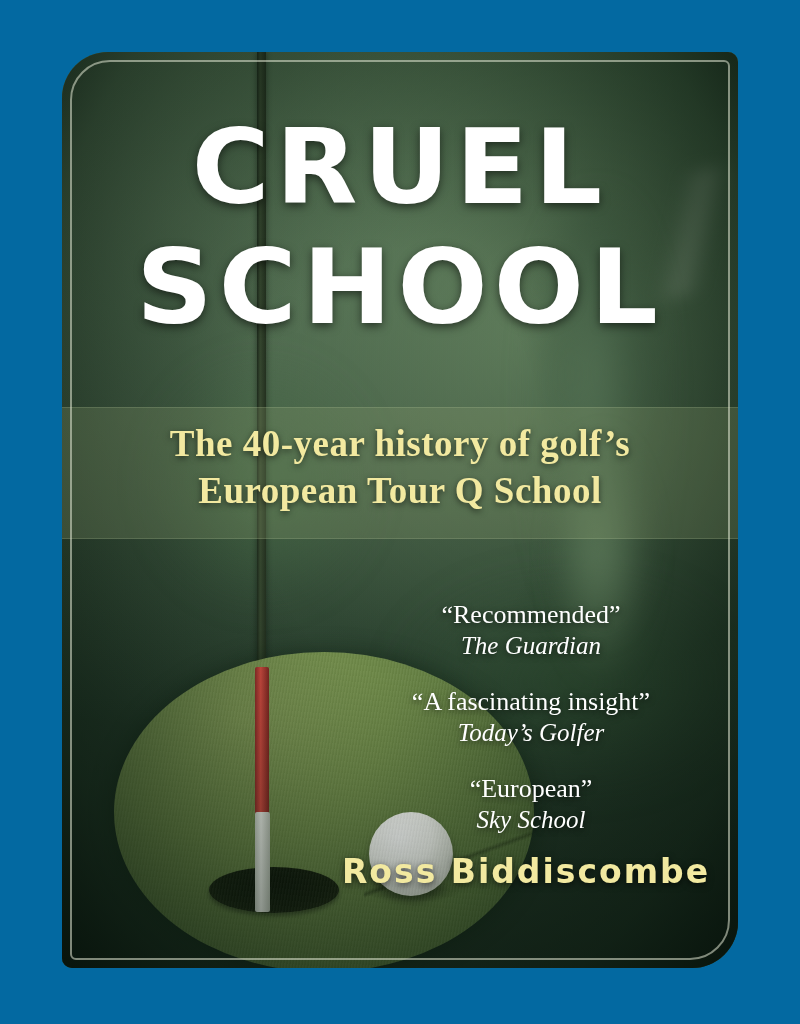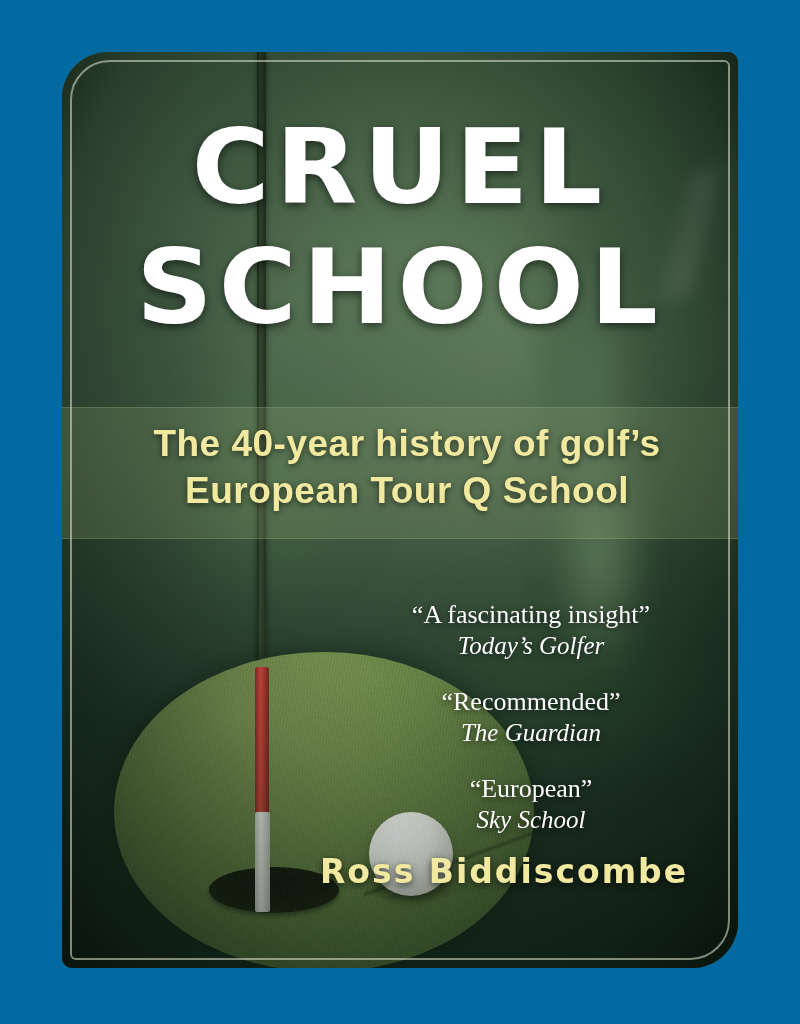--- a/index.html
+++ b/index.html
@@ -228,27 +228,26 @@
   .title-line.l2 { font-size: 104px; margin-top: 14px; }
 
   
   .subtitle {
     position: absolute;
     left: 0;
     top: 368px;
     width: 100%;
     text-align: center;
     color: #f2e9a0;
-    font-family: Liberation Sans, sans-serif;
+    font-family: Liberation Serif, serif;
     font-weight: bold;
     font-size: 37px;
     line-height: 1.28;
     text-shadow: 0 2px 6px rgba(0,0,0,0.55);
     letter-spacing: 0.5px;
-    padding-left: 7px;
   }
 
   
   .quotes {
     position: absolute;
     right: 42px;
     top: 548px;
     width: 330px;
     text-align: center;
     color: #ffffff;
@@ -264,21 +263,21 @@
     font-family: "Liberation Serif", serif;
     font-style: italic;
     font-size: 25px;
     line-height: 1.2;
     margin-top: 1px;
   }
 
   
   .author {
     position: absolute;
-    right: 44px;
+    right: 22px;
     top: 800px;
     width: 380px;
     text-align: center;
     color: #f2e9a0;
     font-family: "DejaVu Sans", sans-serif;
     font-weight: bold;
     font-size: 33px;
     letter-spacing: 2px;
     text-shadow: 0 2px 7px rgba(0,0,0,0.65);
   }
@@ -330,26 +329,26 @@
       <div class="title-line l2">SCHOOL</div>
     </div>
 
     <div class="subtitle">
       <div>The 40-year history of golf’s</div>
       <div>European Tour Q School</div>
     </div>
 
     <div class="quotes">
       <div class="quote-block">
+        <div class="quote-text">“Recommended”</div>
+        <div class="quote-source">The Guardian</div>
+      </div>
+      <div class="quote-block">
         <div class="quote-text">“A fascinating insight”</div>
         <div class="quote-source">Today’s Golfer</div>
-      </div>
-      <div class="quote-block">
-        <div class="quote-text">“Recommended”</div>
-        <div class="quote-source">The Guardian</div>
       </div>
       <div class="quote-block">
         <div class="quote-text">“European”</div>
         <div class="quote-source">Sky School</div>
       </div>
     </div>
 
     <div class="author">Ross Biddiscombe</div>
 
   </div>

